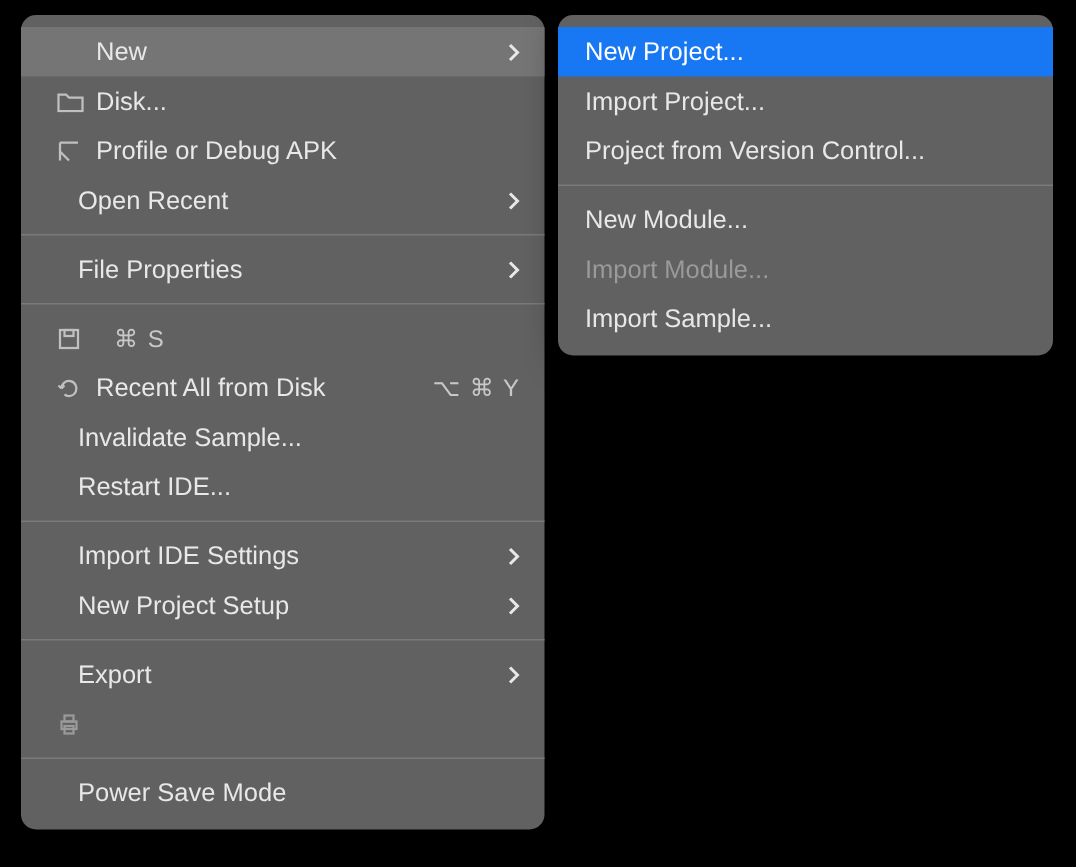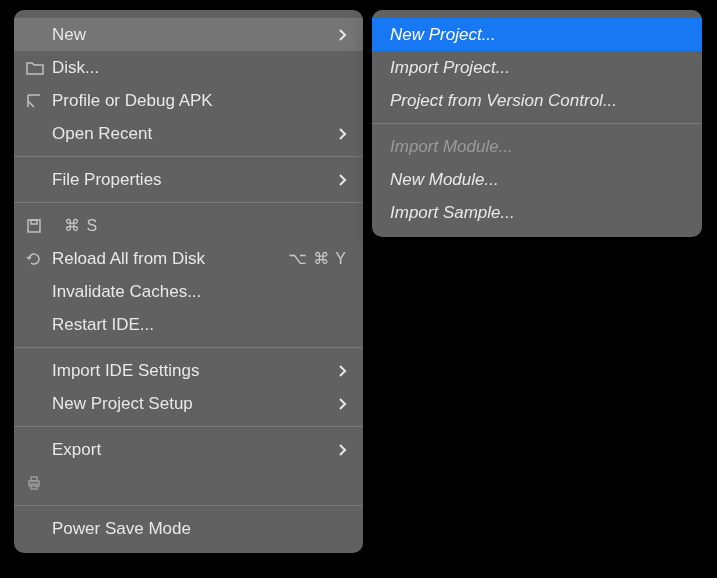--- a/index.html
+++ b/index.html
@@ -30,21 +30,21 @@
     }
     .menu-sub {
       left: 372px;
       top: 10px;
       width: 330px;
     }
     .menu-item {
       display: flex;
       align-items: center;
       height: 33px;
-      padding: 0 16px 0 12px;
+      padding: 0 16px 0 24px;
       position: relative;
       cursor: default;
     }
     .menu-item.highlight {
       background: #757575;
     }
     .menu-item.selected {
       background: #1877f2;
       color: #fff;
     }
@@ -74,21 +74,20 @@
     .divider {
       height: 1px;
       background: #7a7a7a;
       margin: 6px 0;
     }
     .no-icon {
       padding-left: 12px;
     }
     .sub-item {
       padding: 0 18px;
-      font-style: italic;
     }
     .sub-divider {
       height: 1px;
       background: #7a7a7a;
       margin: 6px 0;
     }
     svg {
       display: block;
     }
   </style>
@@ -158,27 +157,27 @@
     </span>
     <span class="shortcut">⌘ S</span>
   </div>
 
   <div class="menu-item">
     <span class="icon-slot">
       <svg width="16" height="16" viewBox="0 0 16 16">
           <path d="M3 8 a5 5 0 1 1 2 4 M3 8 l-2 -2 M3 8 l2 -2" fill="none" stroke="#c0c0c0" stroke-width="1.5"></path>
         </svg>
     </span>
-    <span class="label">Reload All from Disk</span>
+    <span class="label">Recent All from Disk</span>
     <span class="shortcut">⌥ ⌘ Y</span>
   </div>
 
   <div class="menu-item no-icon">
     <span class="icon-slot"></span>
-    <span class="label">Invalidate Caches...</span>
+    <span class="label">Invalidate Sample...</span>
   </div>
 
   <div class="menu-item no-icon">
     <span class="icon-slot"></span>
     <span class="label">Restart IDE...</span>
   </div>
 
   <div class="divider"></div>
 
   <div class="menu-item no-icon">
@@ -241,25 +240,25 @@
   <div class="menu-item sub-item">
     <span class="label">Import Project...</span>
   </div>
 
   <div class="menu-item sub-item">
     <span class="label">Project from Version Control...</span>
   </div>
 
   <div class="sub-divider"></div>
 
+  <div class="menu-item sub-item">
+    <span class="label">New Module...</span>
+  </div>
+
   <div class="menu-item sub-item disabled">
     <span class="label">Import Module...</span>
   </div>
 
   <div class="menu-item sub-item">
-    <span class="label">New Module...</span>
-  </div>
-
-  <div class="menu-item sub-item">
     <span class="label">Import Sample...</span>
   </div>
 
 </div>
 
 </body></html>

